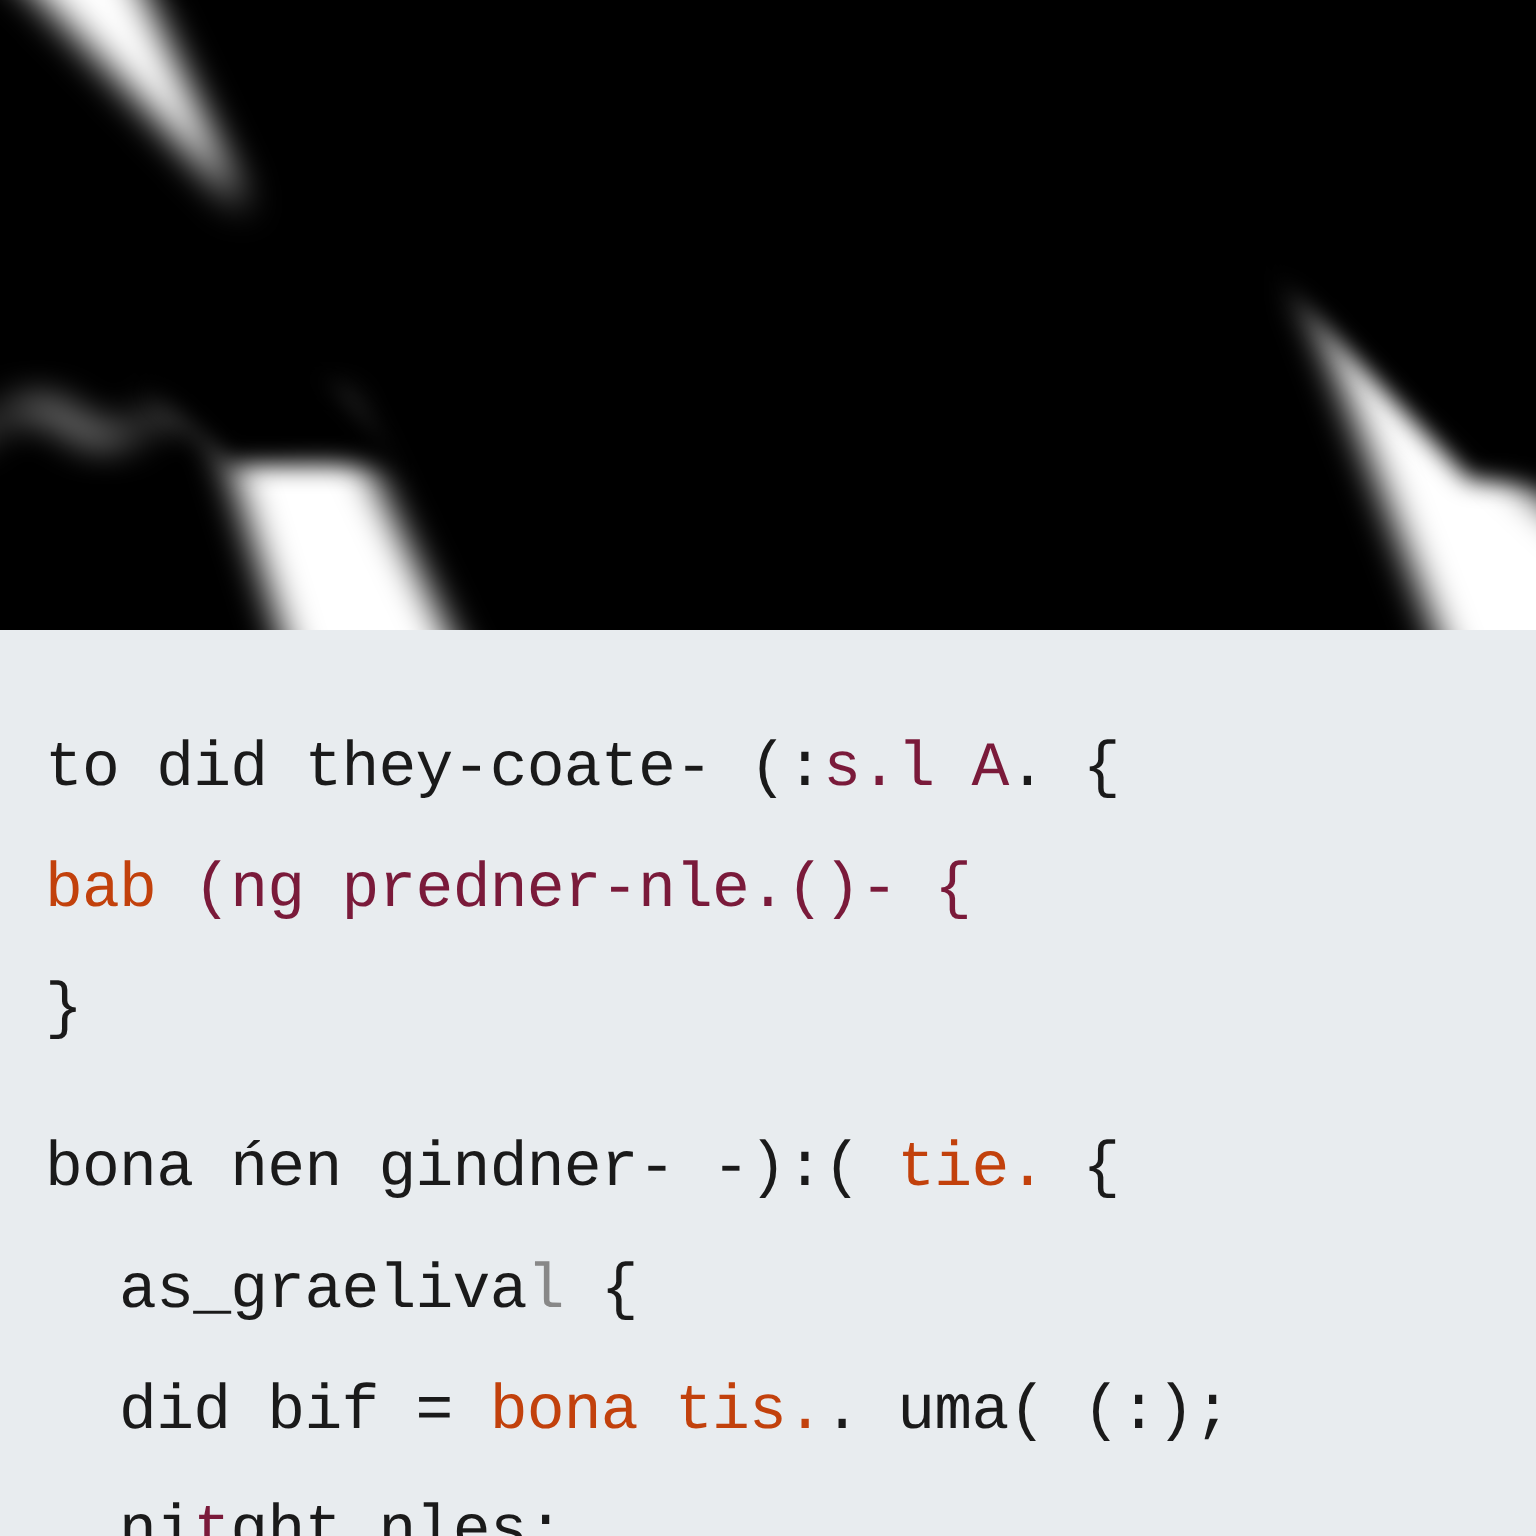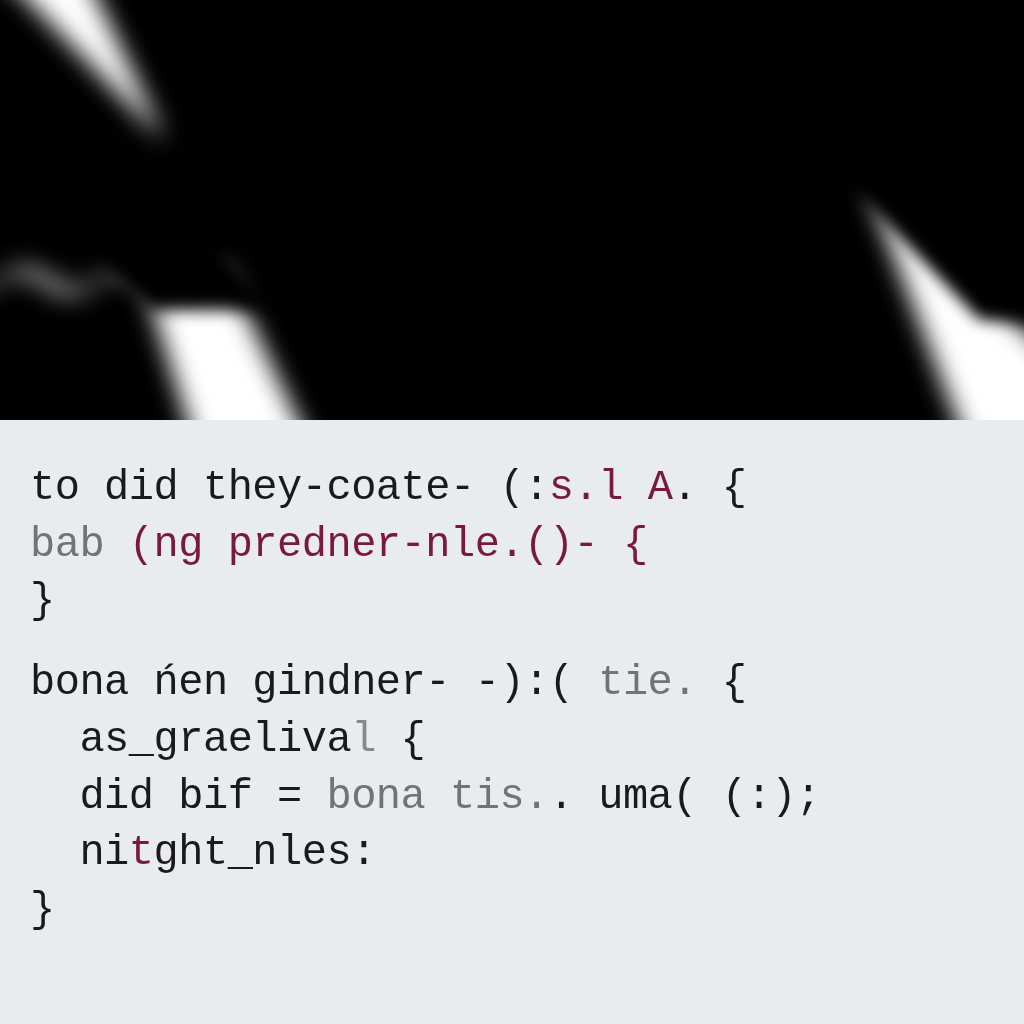--- a/index.html
+++ b/index.html
@@ -28,25 +28,26 @@
     background: #e8ecef;
     padding: 40px 30px;
     font-size: 42px;
     line-height: 1.35;
     letter-spacing: -0.5px;
     color: #1a1a1a;
   }
   .code-line {
     white-space: pre;
     font-weight: 500;
+    margin-top: 24px;
   }
   .blank-line {
     height: 0.6em;
   }
-  .kw-blue { color: #737373; }
+  .kw-blue { color: #c2410c; }
   .kw-maroon { color: #7a1a3a; }
   .gray { color: #888; }
 </style>
 </head>
 <body>
 
 <div class="top-graphic">
   <svg viewBox="0 0 1024 420" preserveAspectRatio="none">
     <defs>
       <filter id="blur" x="-20%" y="-20%" width="140%" height="140%">

